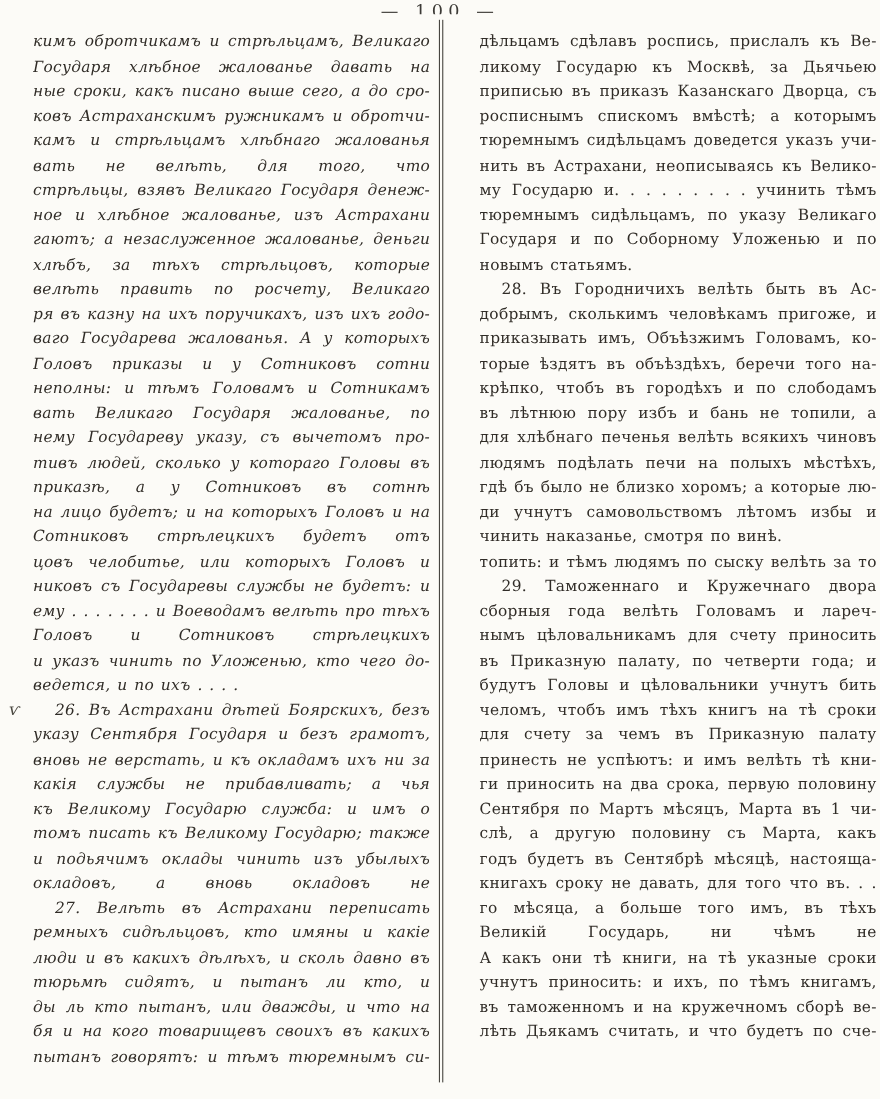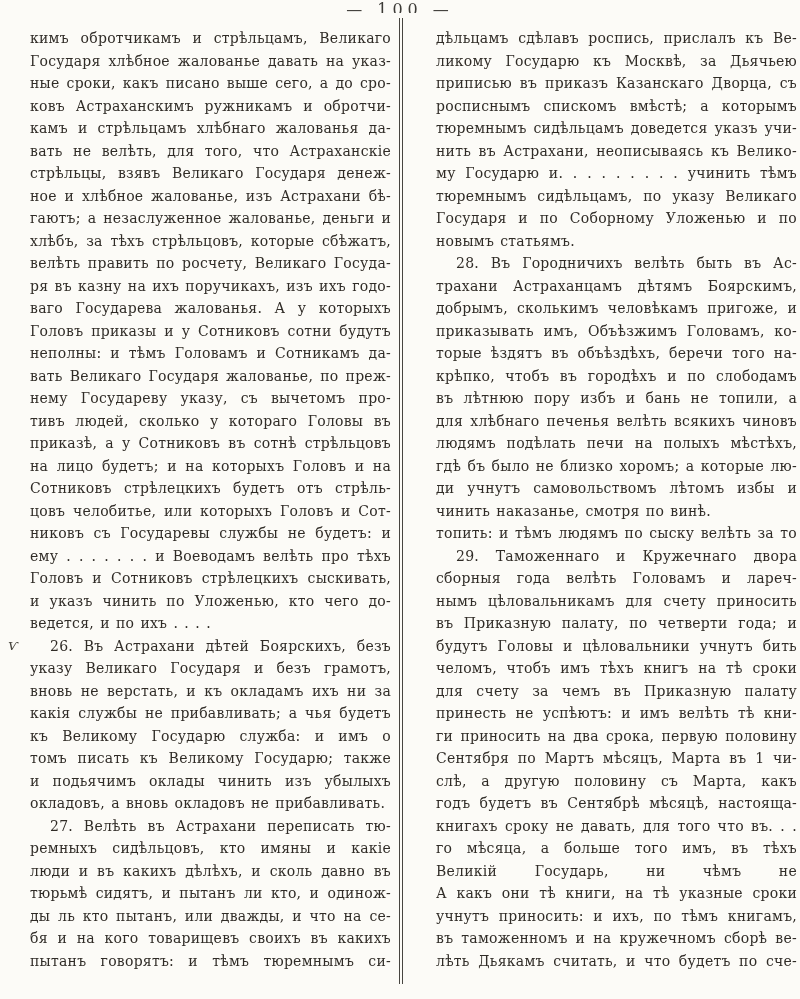--- a/index.html
+++ b/index.html
@@ -15,21 +15,21 @@
     position: absolute; top: 0; left: 0; right: 0;
     height: 13px; overflow: hidden; text-align: center;
   }
   .page-number-clip span {
     display: inline-block; margin-top: -10px;
     font-size: 16px; letter-spacing: 5px; color: #3c3a36;
   }
   .col {
     position: absolute; top: 27px; width: 361px;
   }
-  .col-left  { left: 30px;  }
+  .col-left  { left: 30px; font-style: italic;  }
   .col-right { left: 412px; margin-left: 24px; }
   .line {
     height: 22.5px; line-height: 22.5px;
     font-size: 14px;
     letter-spacing: 0.25px; word-spacing: 1.5px;
     text-align: justify; text-align-last: justify;
     overflow: hidden;
   }
   .line.indent   { text-indent: 20px; }
   .line.para-end { text-align-last: left; }
@@ -75,21 +75,21 @@
     <div class="line">приказѣ, а у Сотниковъ въ сотнѣ стрѣльцовъ</div>
     <div class="line">на лицо будетъ; и на которыхъ Головъ и на</div>
     <div class="line">Сотниковъ стрѣлецкихъ будетъ отъ стрѣль-</div>
     <div class="line">цовъ челобитье, или которыхъ Головъ и Сот-</div>
     <div class="line">никовъ съ Государевы службы не будетъ: и</div>
     <div class="line">ему . . . . . . . и Воеводамъ велѣть про тѣхъ</div>
     <div class="line">Головъ и Сотниковъ стрѣлецкихъ сыскивать,</div>
     <div class="line">и указъ чинить по Уложенью, кто чего до-</div>
     <div class="line para-end">ведется, и по ихъ . . . .</div>
     <div class="line indent">26. Въ Астрахани дѣтей Боярскихъ, безъ</div>
-    <div class="line">указу Великаго Государя и безъ грамотъ,</div>
+    <div class="line">указу Сентября Государя и безъ грамотъ,</div>
     <div class="line">вновь не верстать, и къ окладамъ ихъ ни за</div>
     <div class="line">какія службы не прибавливать; а чья будетъ</div>
     <div class="line">къ Великому Государю служба: и имъ о</div>
     <div class="line">томъ писать къ Великому Государю; также</div>
     <div class="line">и подьячимъ оклады чинить изъ убылыхъ</div>
     <div class="line para-end">окладовъ, а вновь окладовъ не прибавливать.</div>
     <div class="line indent">27. Велѣть въ Астрахани переписать тю-</div>
     <div class="line">ремныхъ сидѣльцовъ, кто имяны и какіе</div>
     <div class="line">люди и въ какихъ дѣлѣхъ, и сколь давно въ</div>
     <div class="line">тюрьмѣ сидятъ, и пытанъ ли кто, и одинож-</div>
@@ -105,21 +105,20 @@
     <div class="line">ликому Государю къ Москвѣ, за Дьячьею</div>
     <div class="line">приписью въ приказъ Казанскаго Дворца, съ</div>
     <div class="line">росписнымъ спискомъ вмѣстѣ; а которымъ</div>
     <div class="line">тюремнымъ сидѣльцамъ доведется указъ учи-</div>
     <div class="line">нить въ Астрахани, неописываясь къ Велико-</div>
     <div class="line">му Государю и. . . . . . . . . учинить тѣмъ</div>
     <div class="line">тюремнымъ сидѣльцамъ, по указу Великаго</div>
     <div class="line">Государя и по Соборному Уложенью и по</div>
     <div class="line para-end">новымъ статьямъ.</div>
     <div class="line indent">28. Въ Городничихъ велѣть быть въ Ас-</div>
-    <div class="line">трахани Астраханцамъ дѣтямъ Боярскимъ,</div>
     <div class="line">добрымъ, сколькимъ человѣкамъ пригоже, и</div>
     <div class="line">приказывать имъ, Объѣзжимъ Головамъ, ко-</div>
     <div class="line">торые ѣздятъ въ объѣздѣхъ, беречи того на-</div>
     <div class="line">крѣпко, чтобъ въ городѣхъ и по слободамъ</div>
     <div class="line">въ лѣтнюю пору избъ и бань не топили, а</div>
     <div class="line">для хлѣбнаго печенья велѣть всякихъ чиновъ</div>
     <div class="line">людямъ подѣлать печи на полыхъ мѣстѣхъ,</div>
     <div class="line">гдѣ бъ было не близко хоромъ; а которые лю-</div>
     <div class="line">ди учнутъ самовольствомъ лѣтомъ избы и бани</div>
     <div class="line para-end">чинить наказанье, смотря по винѣ.</div>

